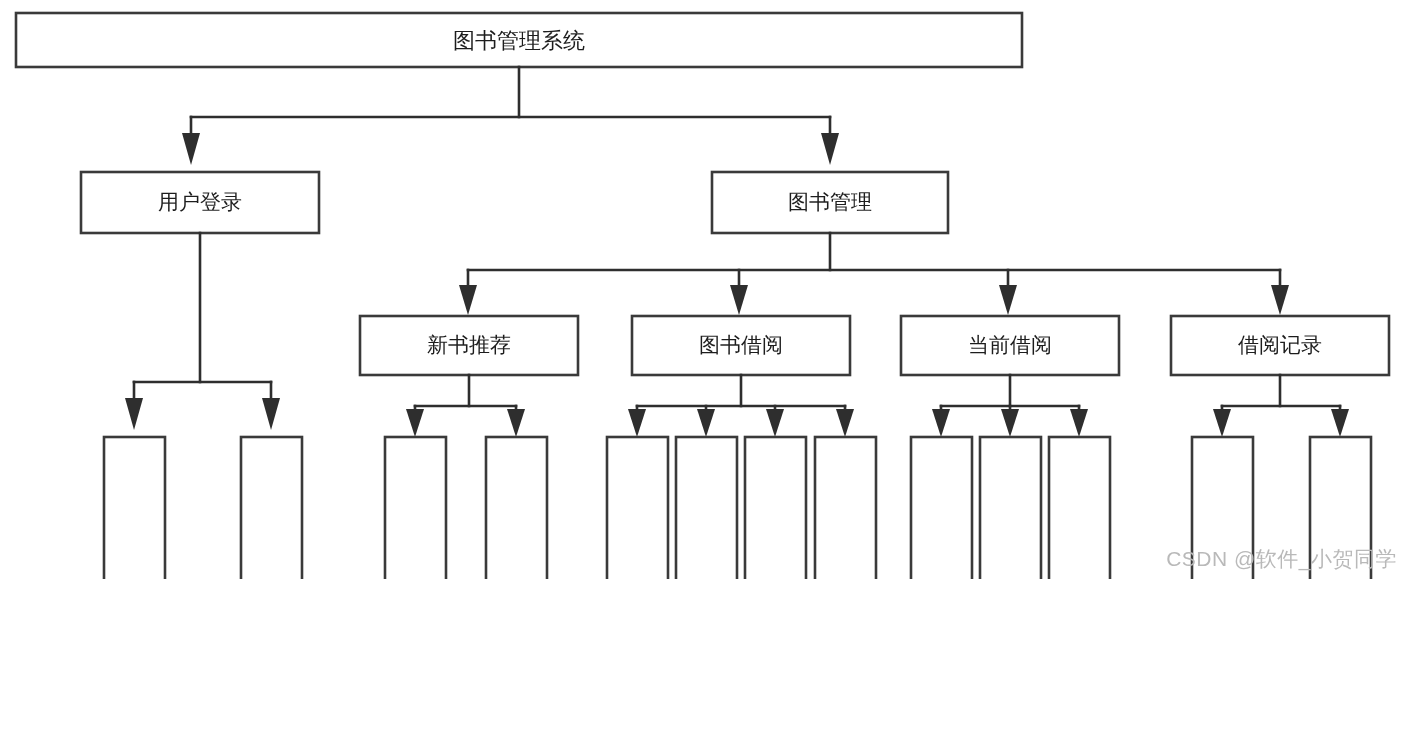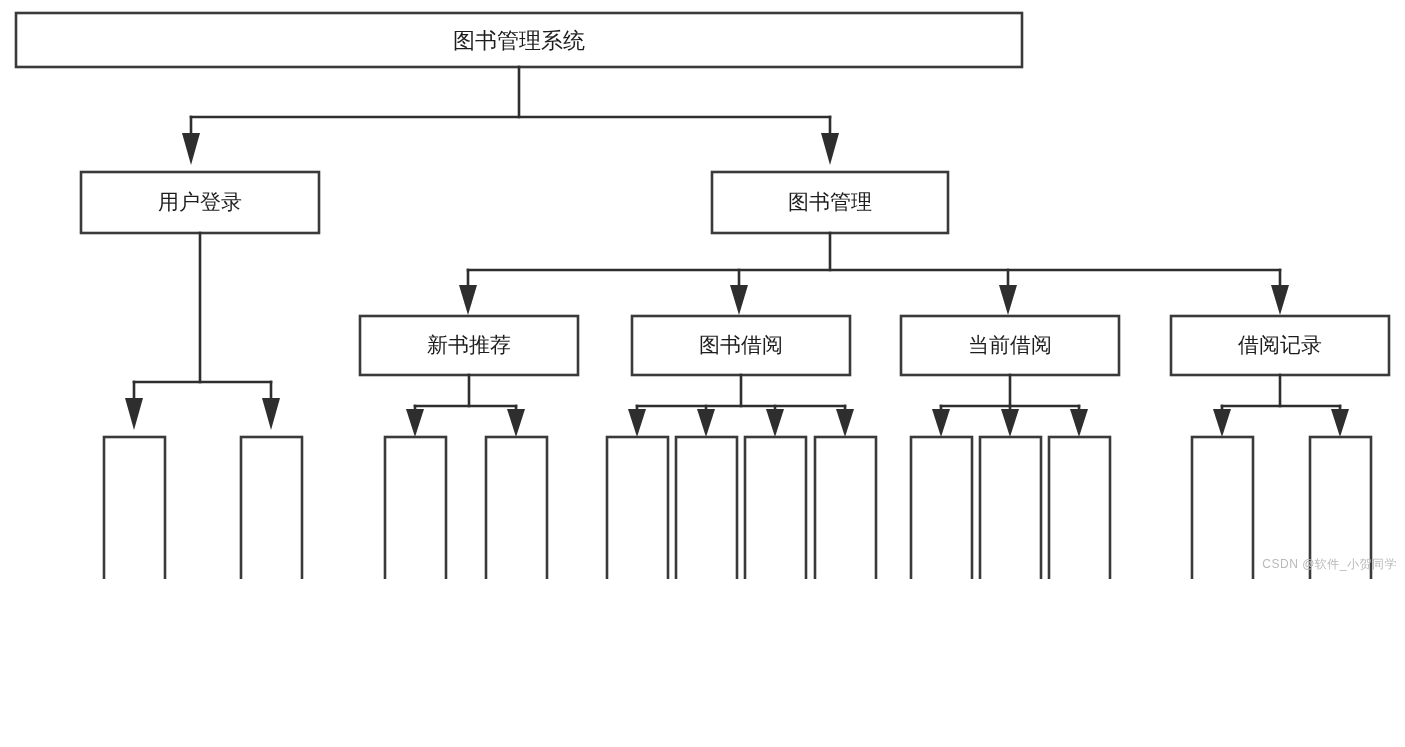--- a/index.html
+++ b/index.html
@@ -67,21 +67,21 @@
     letter-spacing: 3px;
     color: #1d1d1d;
     white-space: nowrap;
     pointer-events: none;
   }
   .watermark {
     position: absolute;
     right: 8px;
     bottom: 6px;
     font-family: "Liberation Sans", "DejaVu Sans", sans-serif;
-    font-size: 12px;
+    font-size: 21px;
     color: #b9b9b9;
     letter-spacing: 0.5px;
     white-space: nowrap;
   }
 </style>
 </head>
 <body>
 
 <div id="diagram-root">
 

